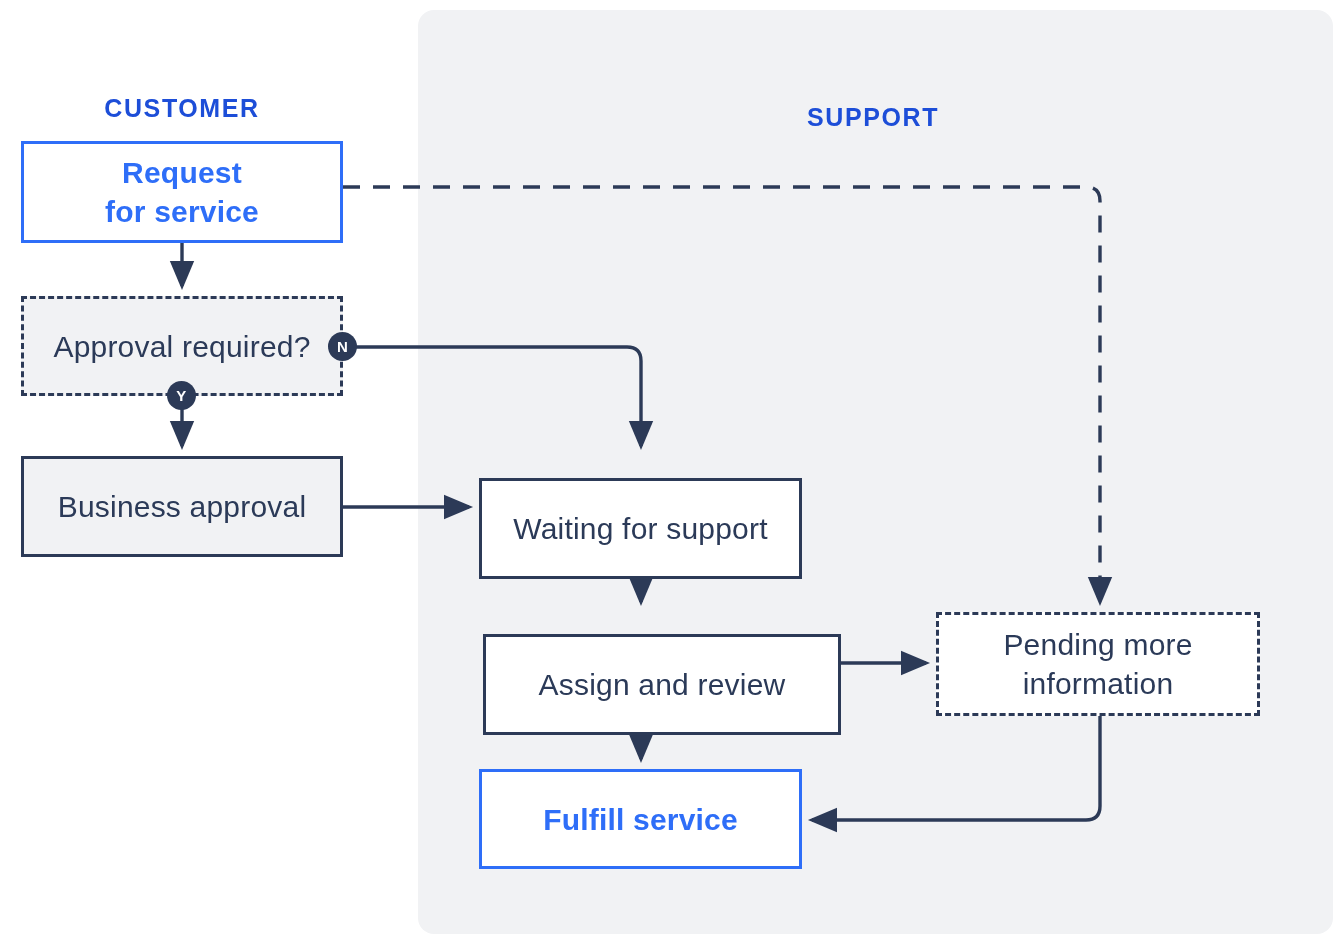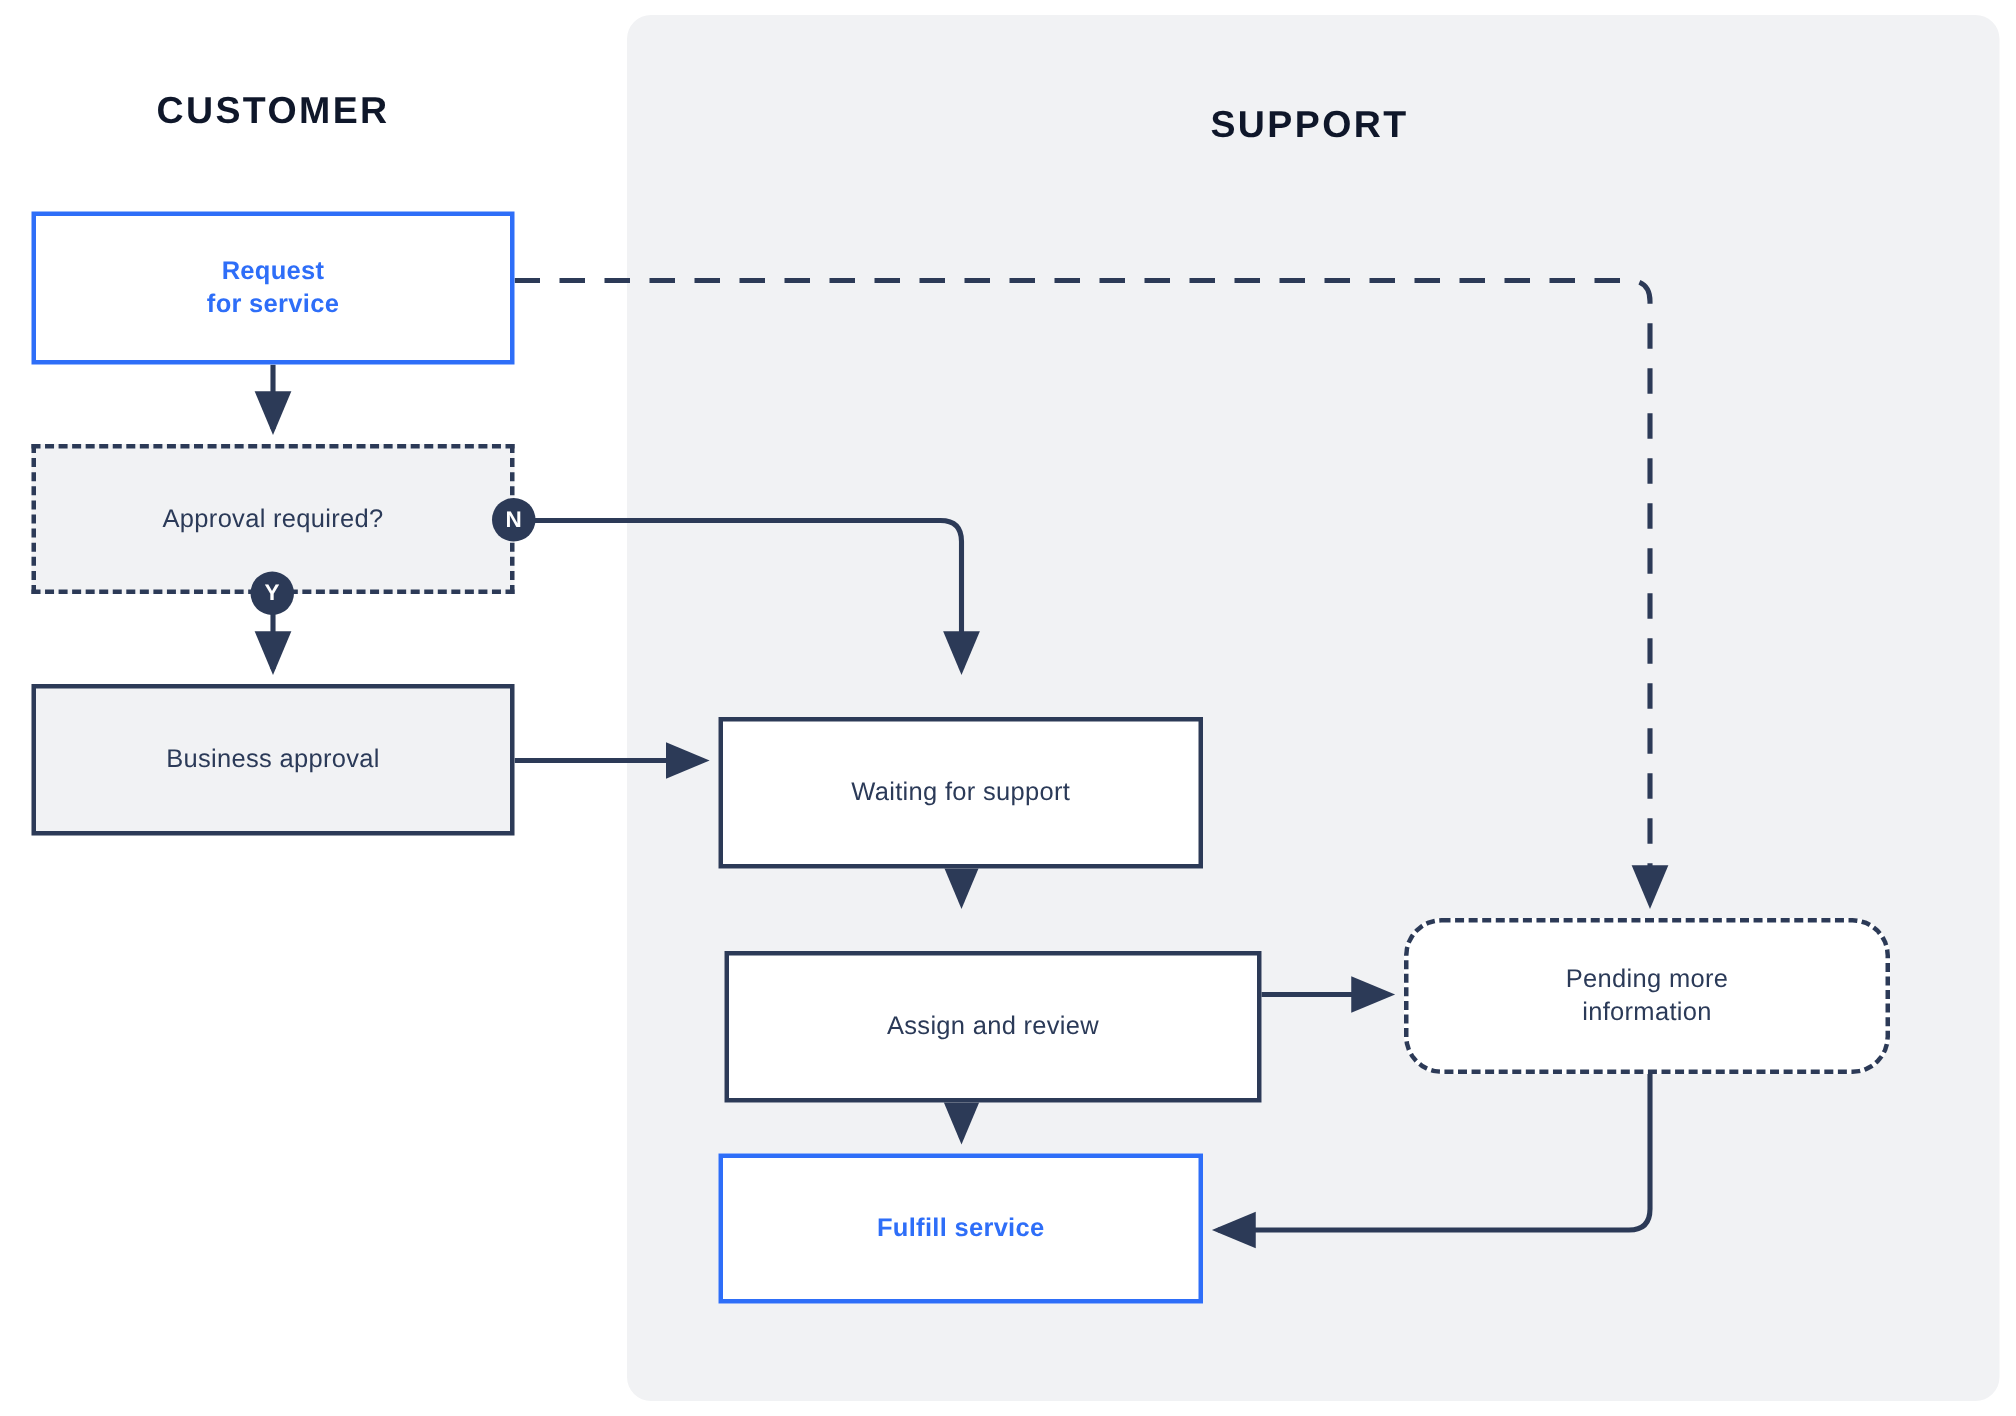--- a/index.html
+++ b/index.html
@@ -1,25 +1,25 @@
 <!DOCTYPE html>
 <html><head>
 <meta charset="utf-8">
 <style>
   html,body{margin:0;padding:0;background:#ffffff;}
   body{width:1344px;height:944px;font-family:"Liberation Sans",sans-serif;overflow:hidden;}
   #stage{position:relative;width:1344px;height:944px;background:#ffffff;}
   #stage svg{position:absolute;left:0;top:0;width:1344px;height:944px;}
   .swimlane-title{
     position:absolute;font-weight:bold;font-size:25px;letter-spacing:1.6px;
-    color:#0f172a;white-space:nowrap;
+    color:#1d4ed8;white-space:nowrap;margin-top:34px;
   }
   .node{
     position:absolute;box-sizing:border-box;display:flex;align-items:center;
-    justify-content:center;text-align:center;font-size:17px;line-height:1.3;
+    justify-content:center;text-align:center;font-size:30px;line-height:1.3;
     color:#2b3a58;letter-spacing:.2px;
   }
   .node-solid-navy{border:3px solid #2c3a57;background:#ffffff;margin-top:22px;}
   .node-solid-navy-gray{border:3px solid #2c3a57;background:#f1f2f4;}
   .node-dashed-navy{border:3px dashed #2c3a57;background:#f1f2f4;}
   .node-dashed-navy-white{border:3px dashed #2c3a57;background:#ffffff;}
   .node-blue{border:3px solid #2e6ef8;background:#ffffff;color:#2e6ef8;font-weight:bold;}
   .badge{
     position:absolute;width:29px;height:29px;border-radius:50%;background:#2c3a57;
     color:#ffffff;font-size:15px;font-weight:bold;display:flex;align-items:center;
@@ -78,21 +78,21 @@
   </div>
 
   <div class="node node-solid-navy" style="left:479px;top:456px;width:323px;height:101px;">
     <span>Waiting for support</span>
   </div>
 
   <div class="node node-solid-navy" style="left:483px;top:612px;width:358px;height:101px;">
     <span>Assign and review</span>
   </div>
 
-  <div class="node node-dashed-navy-white" style="left:936px;top:612px;width:324px;height:104px;border-radius:25px;">
+  <div class="node node-dashed-navy-white" style="left:936px;top:612px;width:324px;height:104px;">
     <span>
       <span>Pending more</span><br>
       <span>information</span>
     </span>
   </div>
 
   <div class="node node-blue" style="left:479px;top:769px;width:323px;height:100px;">
     <span>Fulfill service</span>
   </div>
 

